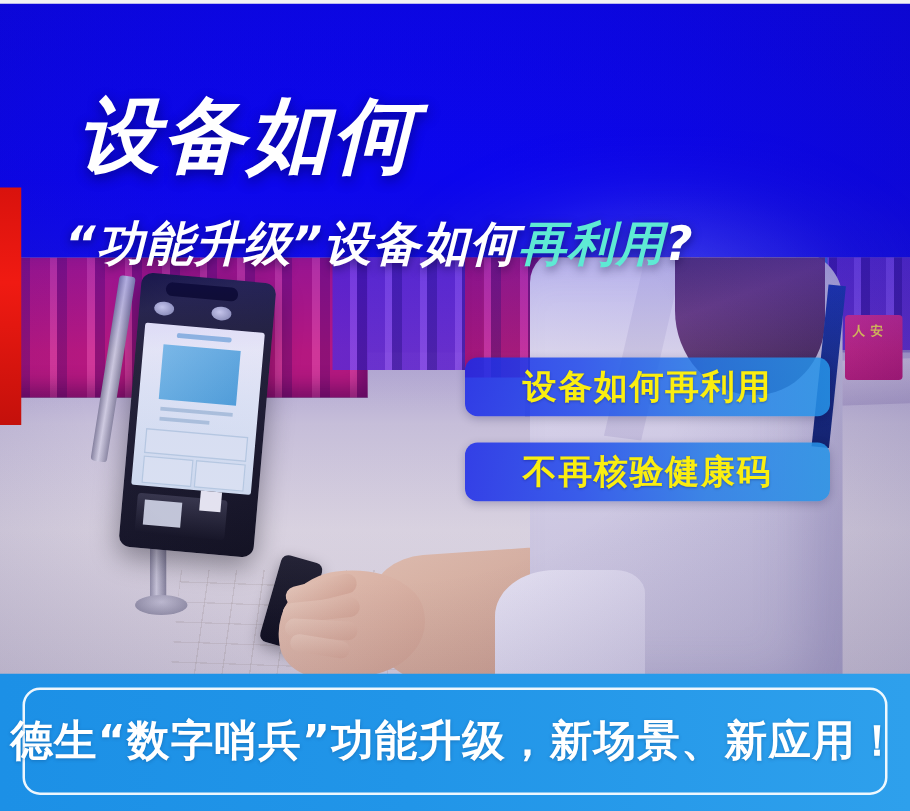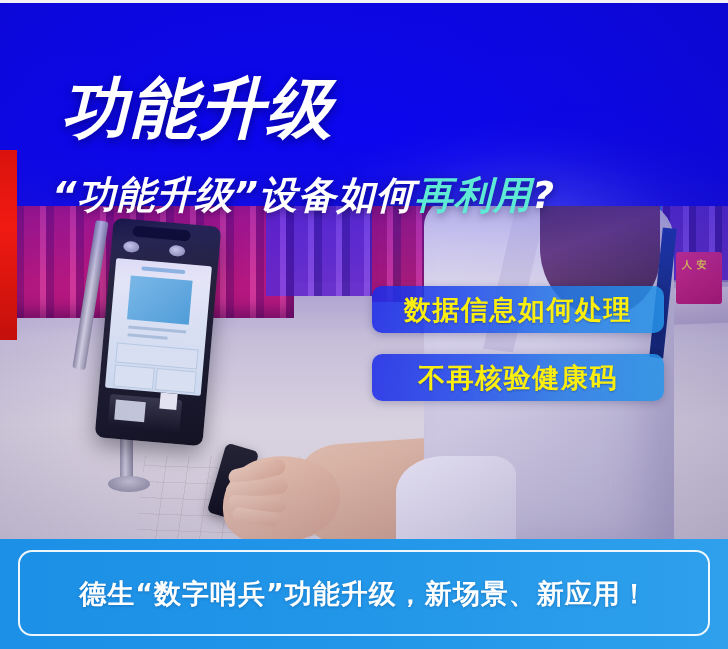--- a/index.html
+++ b/index.html
@@ -466,21 +466,21 @@
     height: 86px;
     border: 2px solid rgba(255,255,255,0.92);
     border-radius: 14px;
     box-sizing: border-box;
     display: flex;
     align-items: center;
     justify-content: center;
   }
   .bottom-text {
     color: #ffffff;
-    font-size: 27px;
+    font-size: 34px;
     font-weight: 700;
     letter-spacing: 1px;
     line-height: 1;
     white-space: nowrap;
     text-shadow: 0 1px 3px rgba(0,40,90,.28);
   }
 </style>
 </head>
 <body>
 
@@ -544,29 +544,29 @@
       <div class="badge-card-txt">人 安</div>
       <div class="coat-sleeve"></div>
     </div>
 
     <div class="red-strip"></div>
     <div class="photo-tint"></div>
     <div class="photo-vignette"></div>
   </div>
 
   <div class="headline-wrap">
-    <div class="title-main">功能升级</div>
+    <div class="title-main">设备如何</div>
     <div class="title-sub">
       <span>“功能升级”设备如何</span><span class="hl">再利用</span><span class="qm">?</span>
     </div>
   </div>
 
   <div class="pills">
     <div class="pill">
-      <span class="pill-text">数据信息如何处理</span>
+      <span class="pill-text">设备如何再利用</span>
     </div>
     <div class="pill">
       <span class="pill-text">不再核验健康码</span>
     </div>
   </div>
 
   <div class="bottom-band">
     <div class="bottom-frame">
       <span class="bottom-text">德生“数字哨兵”功能升级，新场景、新应用！</span>
     </div>

